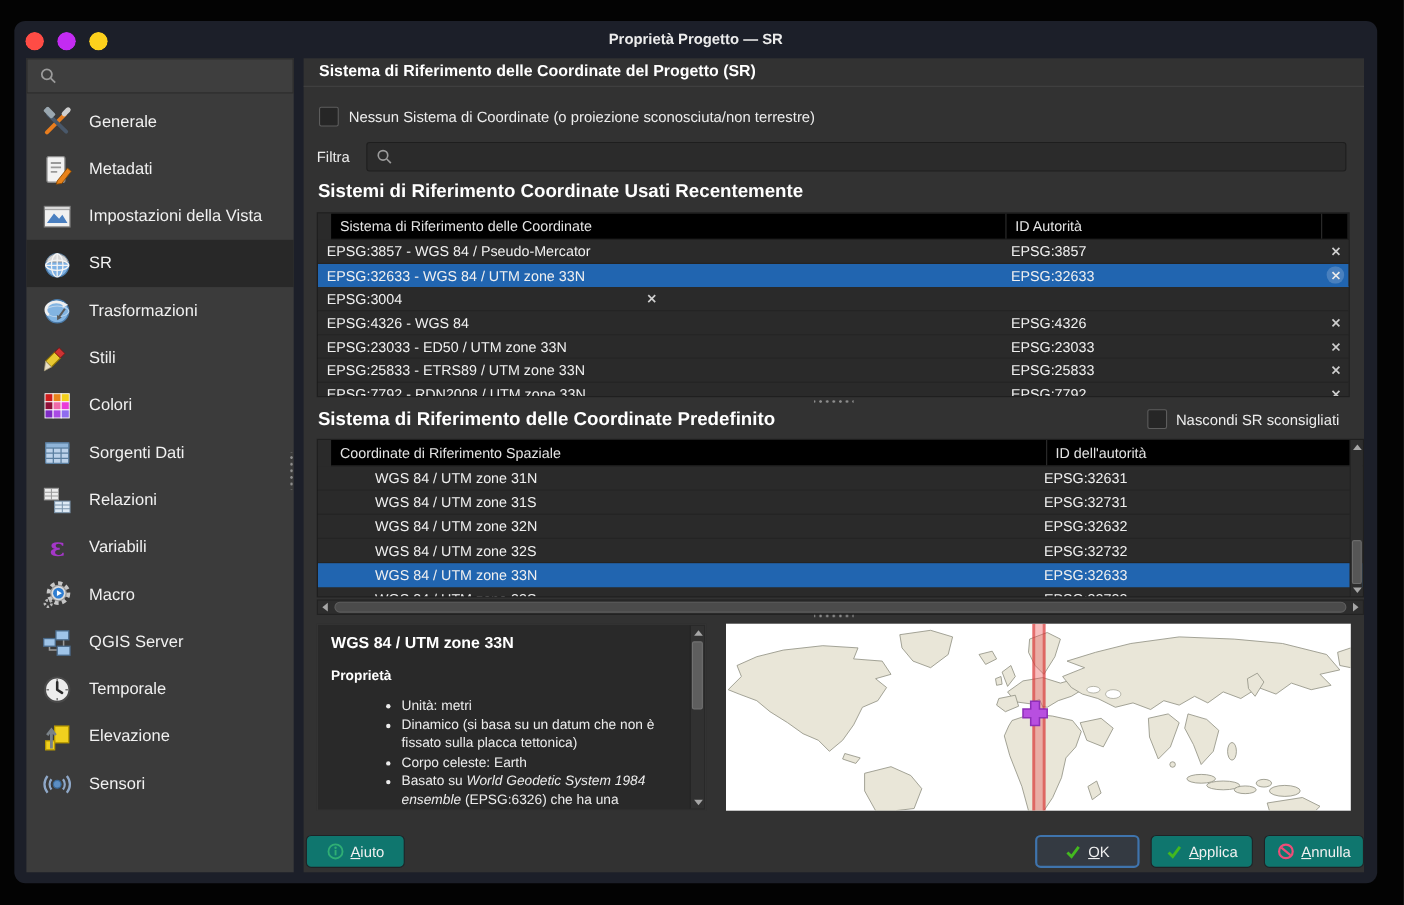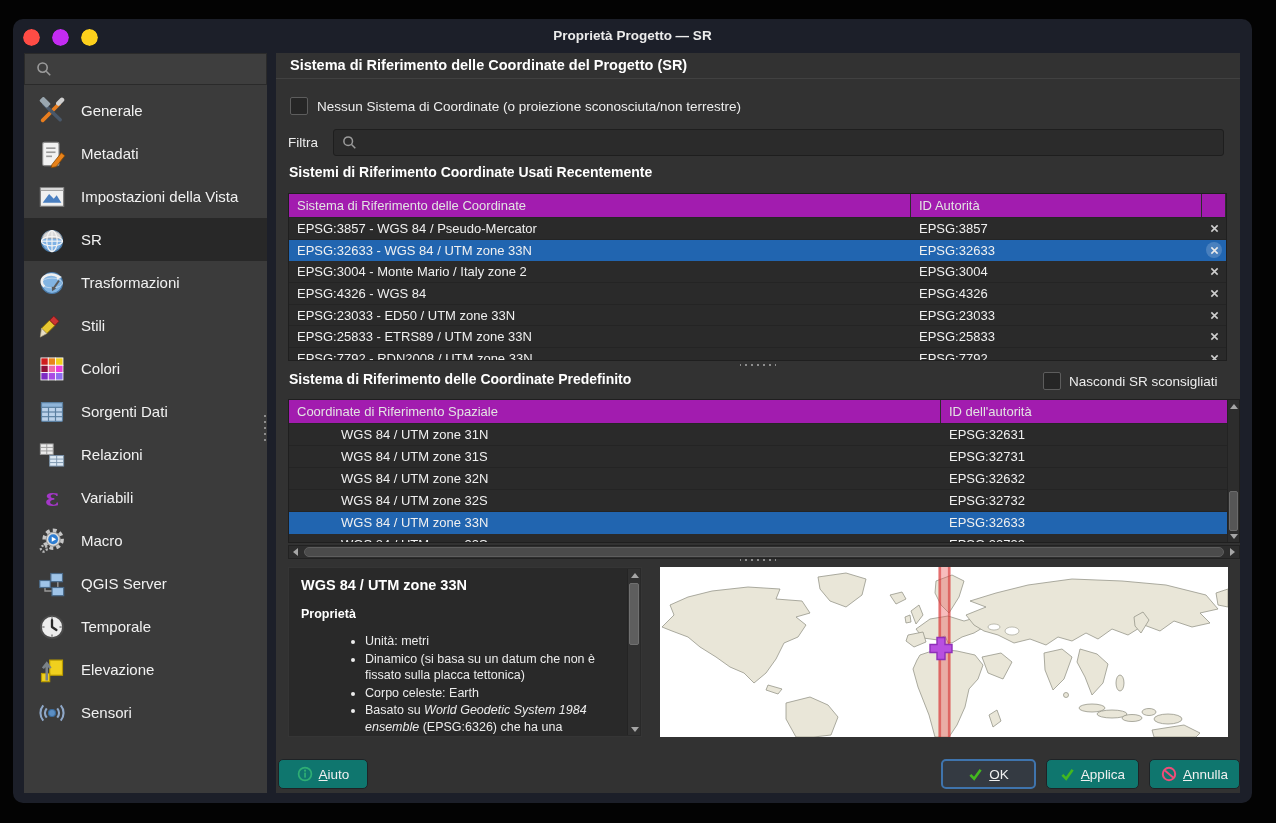--- a/index.html
+++ b/index.html
@@ -31,24 +31,24 @@
   .row-nocrs{position:absolute;left:14px;top:44px;display:flex;align-items:center;}
   .checkbox{width:16px;height:16px;background:#262626;border:1px solid #5d5d5d;border-radius:2px;flex:0 0 16px;}
   .row-nocrs .lbl{color:#ededed;font-size:13.5px;margin-left:9px;}
   .row-filter{position:absolute;left:12px;top:76px;height:27px;display:flex;align-items:center;}
   .row-filter .lbl{color:#ededed;font-size:13.5px;width:39px;}
   .filter-box{width:889px;height:25px;background:#2b2b2b;border:1px solid #1e1e1e;border-radius:3px;
       display:flex;align-items:center;margin-left:6px;}
   .filter-box svg{margin-left:8px;}
   .filter-box input{background:transparent;border:none;outline:none;color:#eee;font-size:13px;flex:1;margin:0 8px;
       font-family:inherit;}
-  .sec-title{position:absolute;color:#fff;font-size:14px;font-weight:700;}
+  .sec-title{position:absolute;color:#fff;font-size:17px;font-weight:700;}
   
   .tbl{position:absolute;background:#2a2a2a;border:1px solid #1f1f1f;box-sizing:border-box;overflow:hidden;}
-  .tbl .thead{display:flex;background:#a21caf;border-bottom:1px solid #262626;color:#e3e3e3;font-size:13px;}
+  .tbl .thead{display:flex;background:#000000;border-bottom:1px solid #262626;color:#e3e3e3;font-size:13px;margin-left:12px;}
   .tbl .thead .th{padding:3px 0 3px 8px;box-sizing:border-box;border-right:1px solid #2d2d2d;height:23px;line-height:17px;}
   .tbl .tr{display:flex;color:#f0f0f0;font-size:13px;border-bottom:1px solid #242424;background:#2a2a2a;}
   .tbl .tr.selected{background:#2165b0;border-bottom-color:#2165b0;}
   .tbl .td{padding:2px 0 2px 8px;box-sizing:border-box;white-space:nowrap;overflow:hidden;}
   .recent{left:12px;top:140px;width:939px;height:168px;}
   .recent .c1{width:622px;} .recent .c2{width:291px;} .recent .c3{width:24px;padding:0;display:flex;align-items:center;justify-content:center;}
   .recent .tr{height:20.7px;align-items:center;}
   .xwrap{width:16px;height:16px;display:flex;align-items:center;justify-content:center;border-radius:50%;}
   .tr.selected .xwrap{background:rgba(255,255,255,.18);}
   .predef{left:12px;top:346px;width:952px;height:144px;}
@@ -377,21 +377,20 @@
           <div class="td c2">EPSG:32633</div>
         <div class="td c3">
             <span class="xwrap">
               <svg width="9" height="9" viewBox="0 0 10 10">
                 <path d="M1.5 1.5 L8.5 8.5 M8.5 1.5 L1.5 8.5" stroke="#eaeaea" stroke-width="1.7"></path>
               </svg>
             </span>
           </div>
       </div>
       <div class="tr">
-        <div class="td c1">EPSG:3004 - Monte Mario / Italy zone 2</div>
           <div class="td c2">EPSG:3004</div>
         <div class="td c3">
             <span class="xwrap">
               <svg width="9" height="9" viewBox="0 0 10 10">
                 <path d="M1.5 1.5 L8.5 8.5 M8.5 1.5 L1.5 8.5" stroke="#cfcfcf" stroke-width="1.7"></path>
               </svg>
             </span>
           </div>
       </div>
       <div class="tr">

